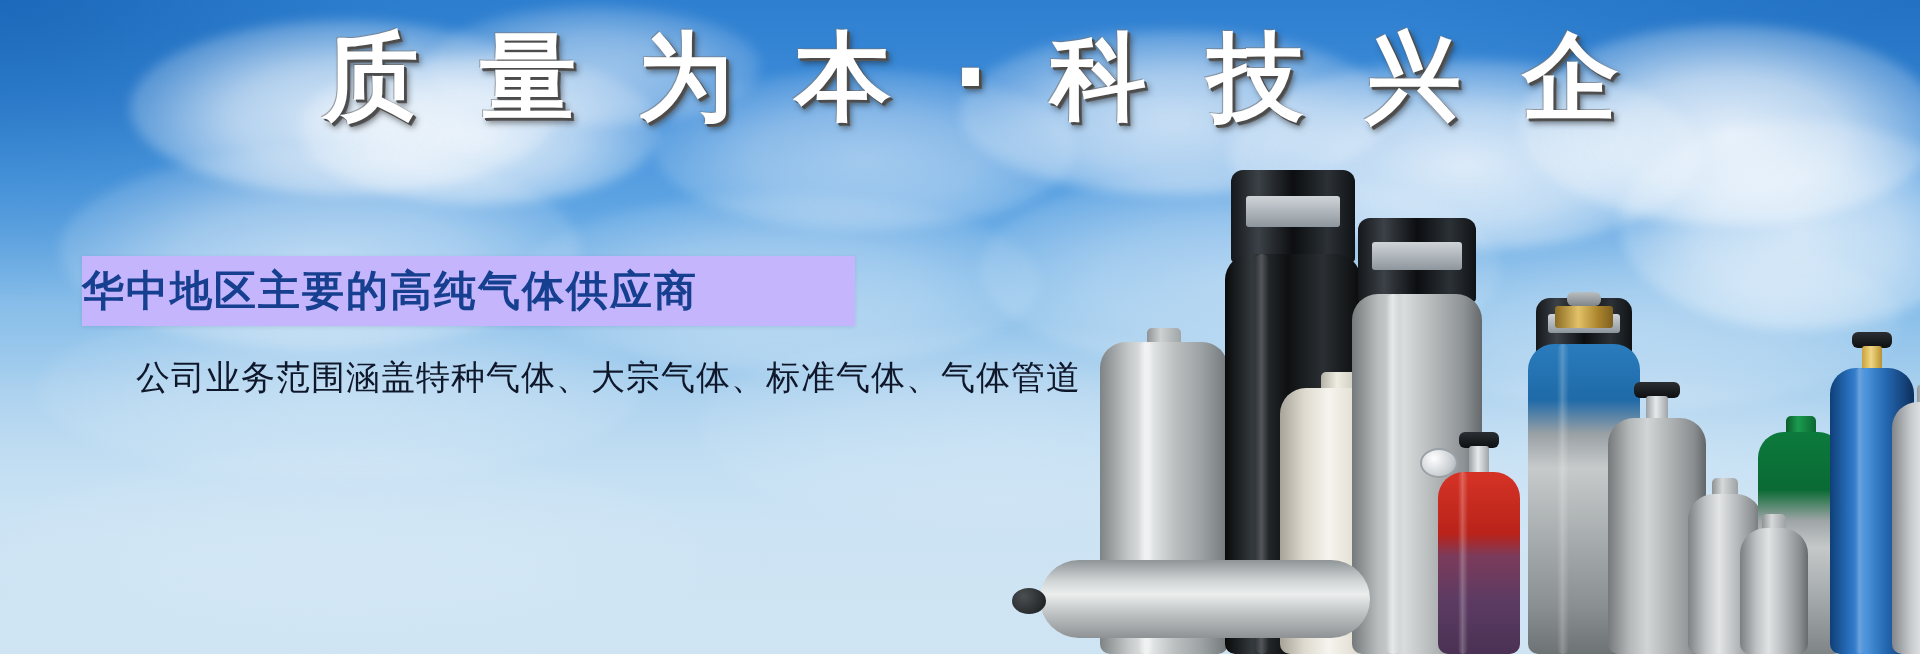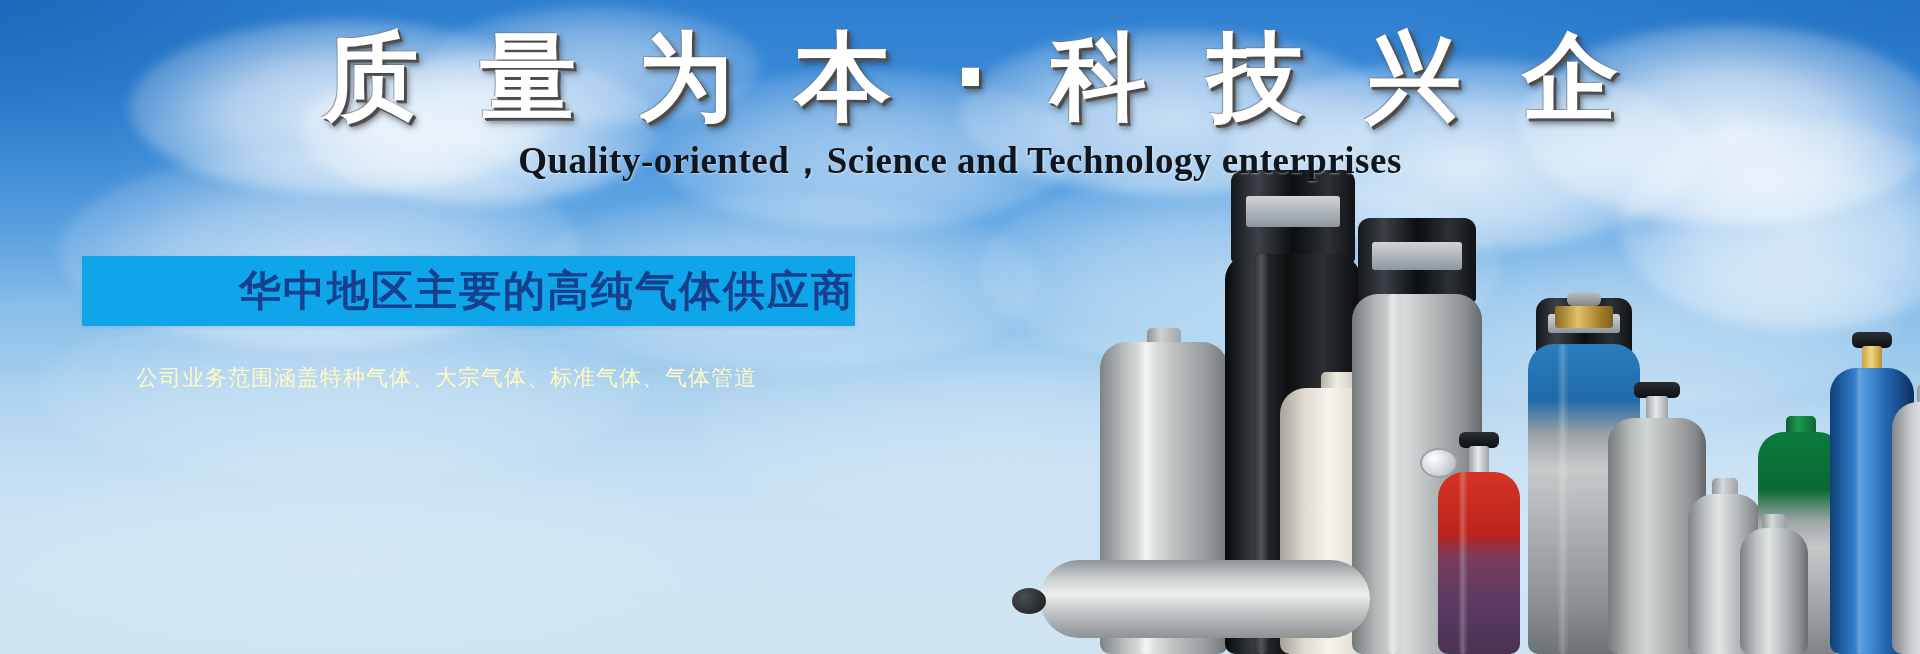--- a/index.html
+++ b/index.html
@@ -115,47 +115,47 @@
     z-index: 5;
   }
 
   
   .slogan-box {
     position: absolute;
     left: 82px;
     top: 256px;
     width: 773px;
     height: 70px;
-    background: #0ea5e9;
+    background: #c4b5fd;
     box-shadow: 0 1px 4px rgba(20,60,110,.13);
     display: flex;
     align-items: center;
-    justify-content: flex-end;
+    justify-content: flex-start;
     z-index: 6;
   }
   .slogan-text {
     font-family: "DejaVu Sans", "Liberation Sans", sans-serif;
     font-weight: bold;
     font-size: 42px;
     letter-spacing: 2px;
     color: #16408f;
     white-space: nowrap;
   }
 
   
   .body-copy {
     position: absolute;
     left: 82px;
     top: 352px;
     width: 800px;
     z-index: 6;
     font-family: Liberation Serif, serif;
-    font-size: 22px;
+    font-size: 34px;
     line-height: 52px;
-    color: #fef9c3;
+    color: #0f172a;
     letter-spacing: 1px;
   }
   .body-copy .ln { display: block; white-space: nowrap; }
   .body-copy .ln.first { text-indent: 54px; }
 
   
   .cylinders {
     position: absolute;
     left: 1130px;
     top: 0;
@@ -330,21 +330,20 @@
     </div>
 
     <div class="horiz-tank" style="left:-90px; bottom:16px; width:330px; height:78px;
                 background:linear-gradient(to bottom,#8f9497 0%,#cfd3d4 26%,#eceeee 44%,#bcc0c1 70%,#8e9295 100%);"></div>
     <div style="position:absolute; left:-118px; bottom:40px; width:34px; height:26px; border-radius:50%;
                 background:radial-gradient(circle at 35% 32%,#4a4f52,#16191b);"></div>
 
   </div>
 
   <div class="headline">质 量 为 本 · 科 技 兴 企</div>
-  <div class="subhead">Quality-oriented，Science and Technology enterprises</div>
 
   <div class="slogan-box">
     <span class="slogan-text">华中地区主要的高纯气体供应商</span>
   </div>
 
   <div class="body-copy">
     <span class="ln first">公司业务范围涵盖特种气体、大宗气体、标准气体、气体管道</span>
   </div>
 
 </div>

